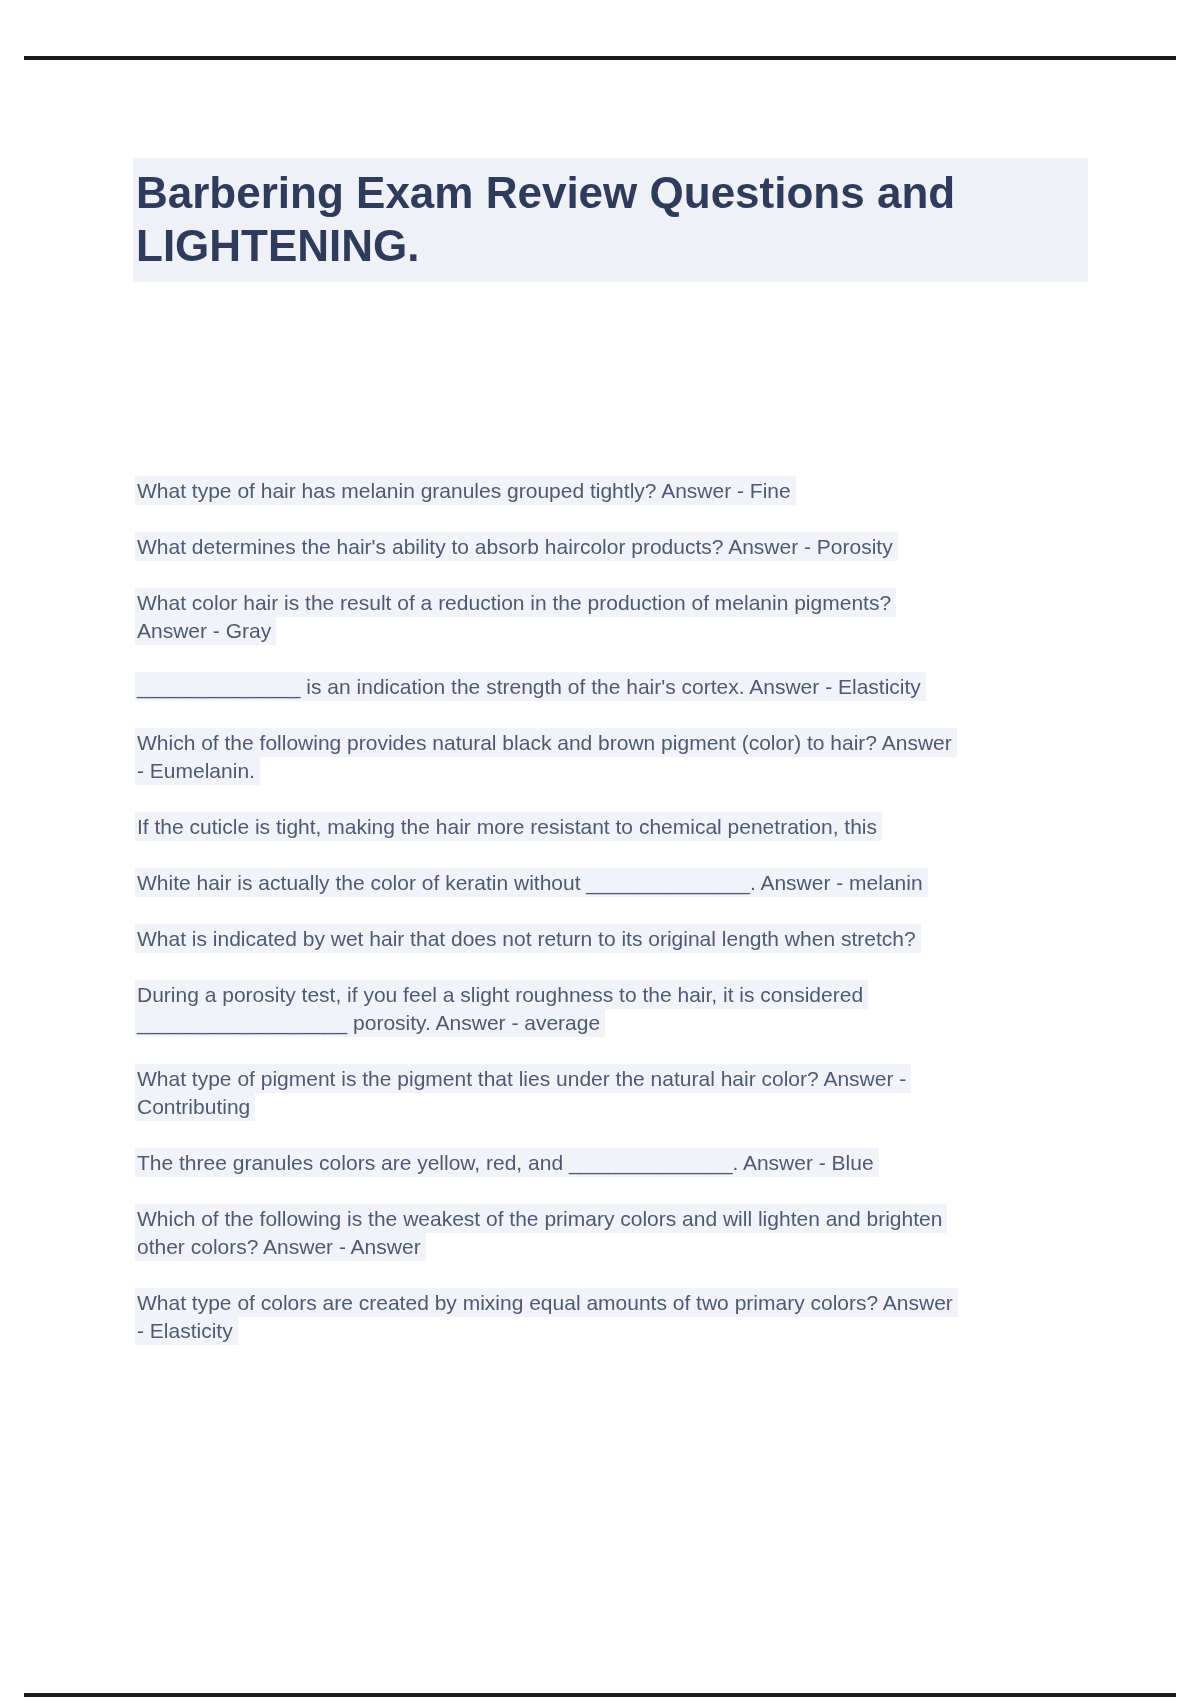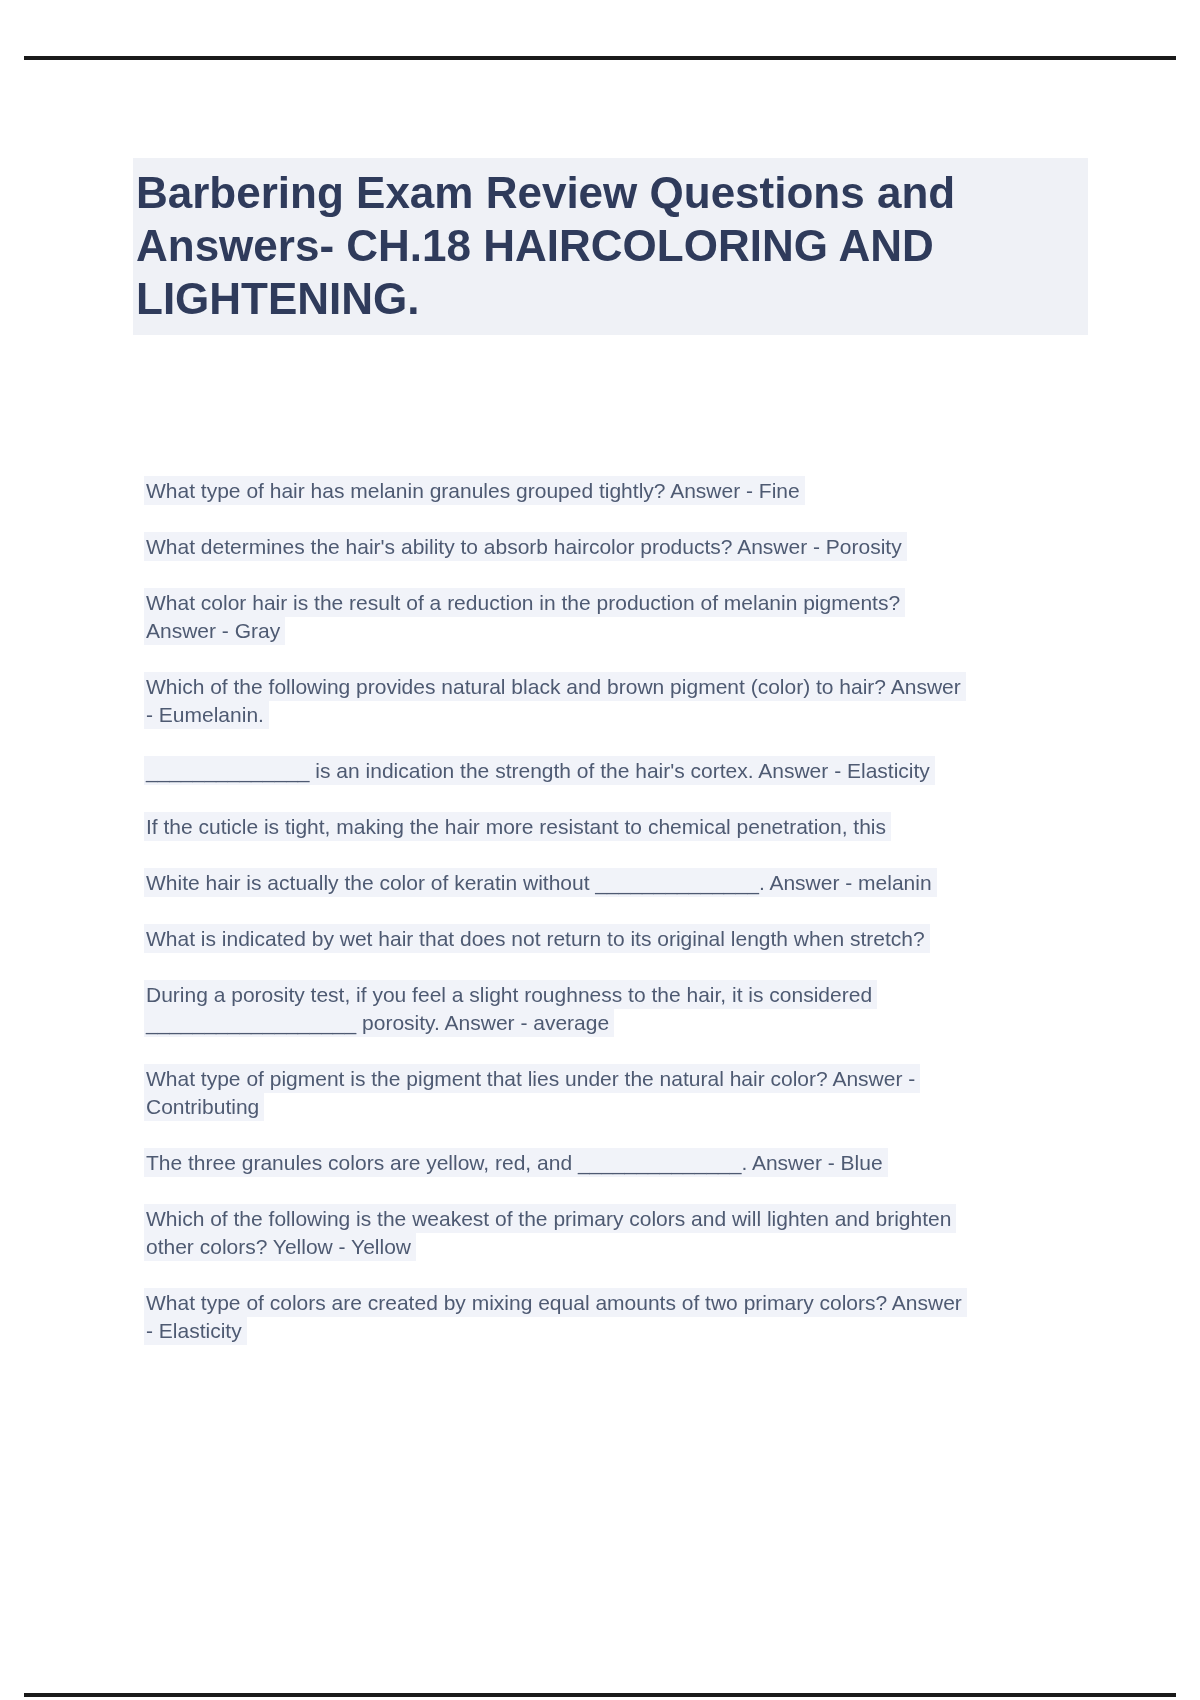--- a/index.html
+++ b/index.html
@@ -46,21 +46,21 @@
     font-size: 44px;
     line-height: 53px;
     font-weight: bold;
     color: var(--title-color);
     letter-spacing: 0px;
     white-space: nowrap;
   }
 
   .qa-list {
     position: absolute;
-    left: 144px;
+    left: 135px;
     top: 478px;
     width: 960px;
   }
   .qa-item {
     margin: 0 0 28px 0;
   }
   .qa-line {
     line-height: 26px;
     white-space: nowrap;
   }
@@ -72,41 +72,40 @@
   }
 </style>
 </head>
 <body>
 
 <div class="page">
   <div class="rule rule-top"></div>
 
   <div class="title-block">
       <div class="title-line">Barbering Exam Review Questions and</div>
-      <div class="title-line">Answers- CH.18 HAIRCOLORING AND</div>
       <div class="title-line">LIGHTENING.</div>
     </div>
 
   <div class="qa-list">
       <div class="qa-item">
         <div class="qa-line"><span class="hl">What type of hair has melanin granules grouped tightly? Answer - Fine</span></div>
       </div>
       <div class="qa-item">
         <div class="qa-line"><span class="hl">What determines the hair's ability to absorb haircolor products? Answer - Porosity</span></div>
       </div>
       <div class="qa-item">
         <div class="qa-line"><span class="hl">What color hair is the result of a reduction in the production of melanin pigments?</span></div>
         <div class="qa-line"><span class="hl">Answer - Gray</span></div>
       </div>
       <div class="qa-item">
+        <div class="qa-line"><span class="hl">______________ is an indication the strength of the hair's cortex. Answer - Elasticity</span></div>
+      </div>
+      <div class="qa-item">
         <div class="qa-line"><span class="hl">Which of the following provides natural black and brown pigment (color) to hair? Answer</span></div>
         <div class="qa-line"><span class="hl">- Eumelanin.</span></div>
-      </div>
-      <div class="qa-item">
-        <div class="qa-line"><span class="hl">______________ is an indication the strength of the hair's cortex. Answer - Elasticity</span></div>
       </div>
       <div class="qa-item">
         <div class="qa-line"><span class="hl">If the cuticle is tight, making the hair more resistant to chemical penetration, this</span></div>
       </div>
       <div class="qa-item">
         <div class="qa-line"><span class="hl">White hair is actually the color of keratin without ______________. Answer - melanin</span></div>
       </div>
       <div class="qa-item">
         <div class="qa-line"><span class="hl">What is indicated by wet hair that does not return to its original length when stretch?</span></div>
       </div>
@@ -116,21 +115,21 @@
       </div>
       <div class="qa-item">
         <div class="qa-line"><span class="hl">What type of pigment is the pigment that lies under the natural hair color? Answer -</span></div>
         <div class="qa-line"><span class="hl">Contributing</span></div>
       </div>
       <div class="qa-item">
         <div class="qa-line"><span class="hl">The three granules colors are yellow, red, and ______________. Answer - Blue</span></div>
       </div>
       <div class="qa-item">
         <div class="qa-line"><span class="hl">Which of the following is the weakest of the primary colors and will lighten and brighten</span></div>
-        <div class="qa-line"><span class="hl">other colors? Yellow - Yellow</span></div>
+        <div class="qa-line"><span class="hl">other colors? Answer - Answer</span></div>
       </div>
       <div class="qa-item">
         <div class="qa-line"><span class="hl">What type of colors are created by mixing equal amounts of two primary colors? Answer</span></div>
         <div class="qa-line"><span class="hl">- Elasticity</span></div>
       </div>
     </div>
 
   <div class="rule rule-bottom"></div>
 </div>
 

